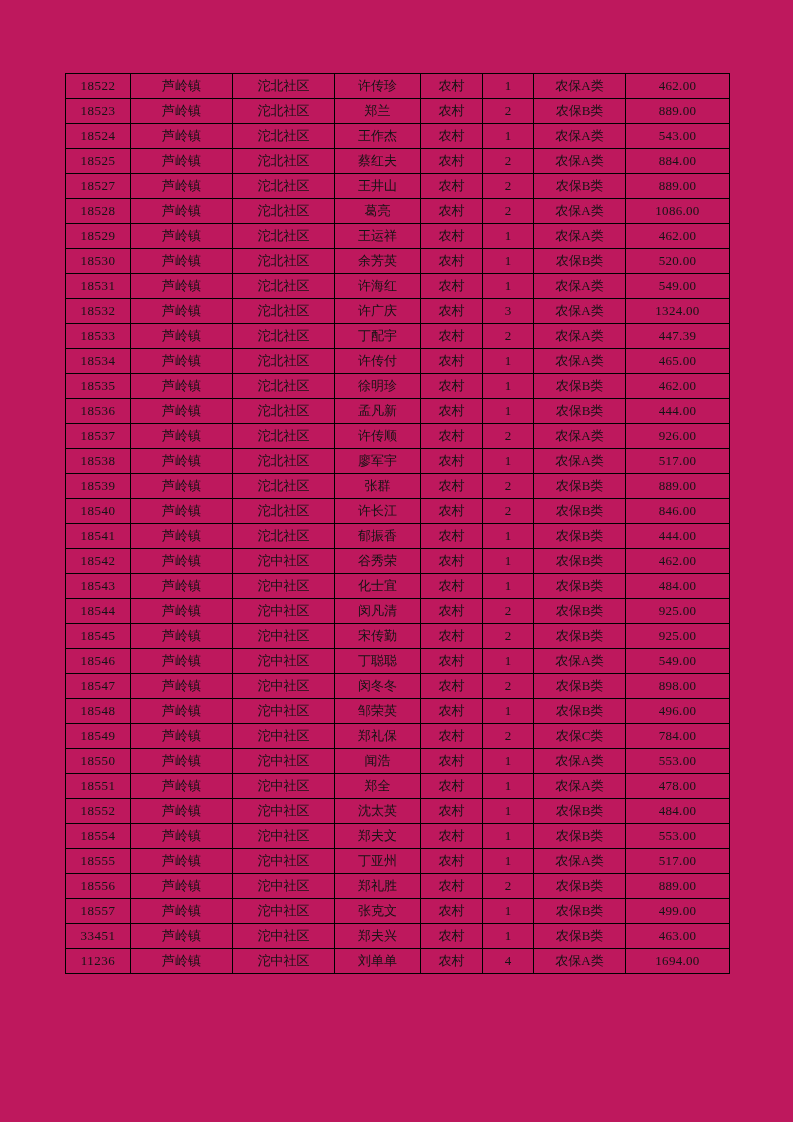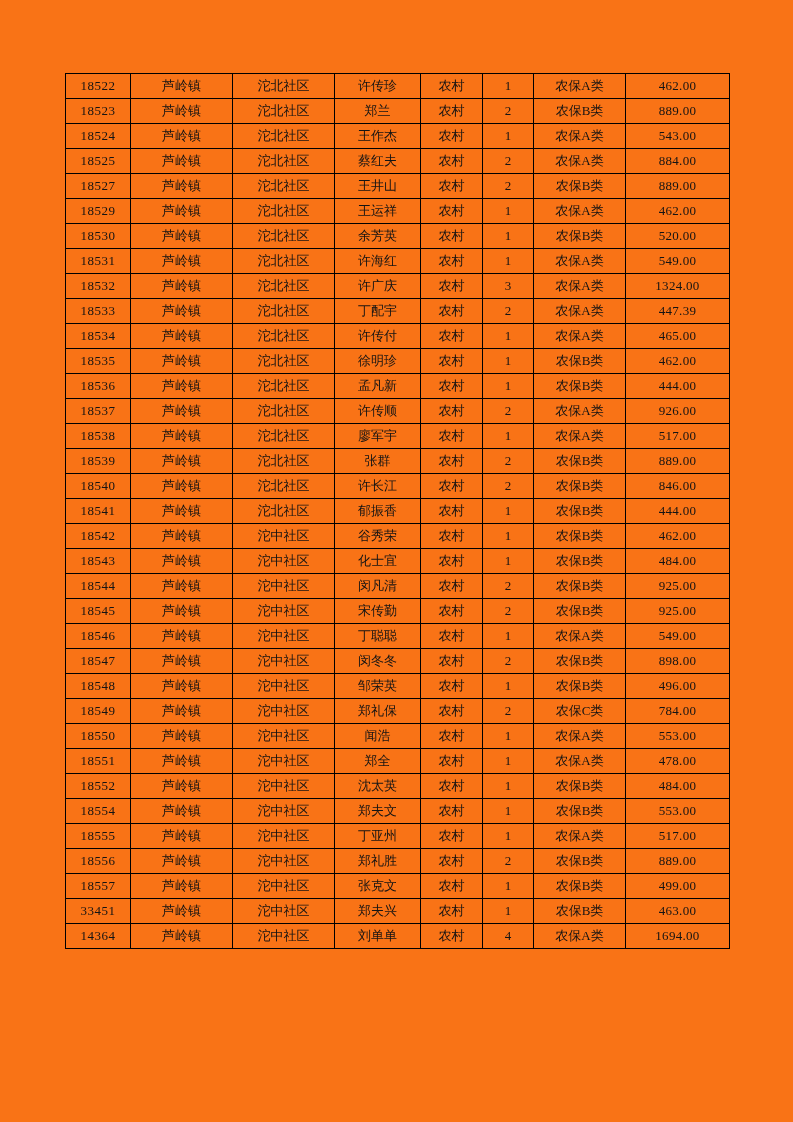--- a/index.html
+++ b/index.html
@@ -6,21 +6,21 @@
   html, body {
     width: 793px;
     height: 1122px;
     background: #ffffff;
     font-family: "Liberation Serif", serif;
   }
   .page {
     position: relative;
     width: 793px;
     height: 1122px;
-    background: #f97316;
+    background: #be185d;
     overflow: hidden;
   }
   table.subsidy-table {
     position: absolute;
     left: 65px;
     top: 73px;
     border-collapse: collapse;
     table-layout: fixed;
   }
   table.subsidy-table td {
@@ -113,20 +113,30 @@
           <td class="c0">18527</td>
           <td class="c1">芦岭镇</td>
           <td class="c2">沱北社区</td>
           <td class="c3">王井山</td>
           <td class="c4">农村</td>
           <td class="c5">2</td>
           <td class="c6">农保B类</td>
           <td class="c7">889.00</td>
         </tr>
         <tr>
+          <td class="c0">18528</td>
+          <td class="c1">芦岭镇</td>
+          <td class="c2">沱北社区</td>
+          <td class="c3">葛亮</td>
+          <td class="c4">农村</td>
+          <td class="c5">2</td>
+          <td class="c6">农保A类</td>
+          <td class="c7">1086.00</td>
+        </tr>
+        <tr>
           <td class="c0">18529</td>
           <td class="c1">芦岭镇</td>
           <td class="c2">沱北社区</td>
           <td class="c3">王运祥</td>
           <td class="c4">农村</td>
           <td class="c5">1</td>
           <td class="c6">农保A类</td>
           <td class="c7">462.00</td>
         </tr>
         <tr>
@@ -403,21 +413,21 @@
           <td class="c0">33451</td>
           <td class="c1">芦岭镇</td>
           <td class="c2">沱中社区</td>
           <td class="c3">郑夫兴</td>
           <td class="c4">农村</td>
           <td class="c5">1</td>
           <td class="c6">农保B类</td>
           <td class="c7">463.00</td>
         </tr>
         <tr>
-          <td class="c0">14364</td>
+          <td class="c0">11236</td>
           <td class="c1">芦岭镇</td>
           <td class="c2">沱中社区</td>
           <td class="c3">刘单单</td>
           <td class="c4">农村</td>
           <td class="c5">4</td>
           <td class="c6">农保A类</td>
           <td class="c7">1694.00</td>
         </tr>
       </tbody>
   </table>

